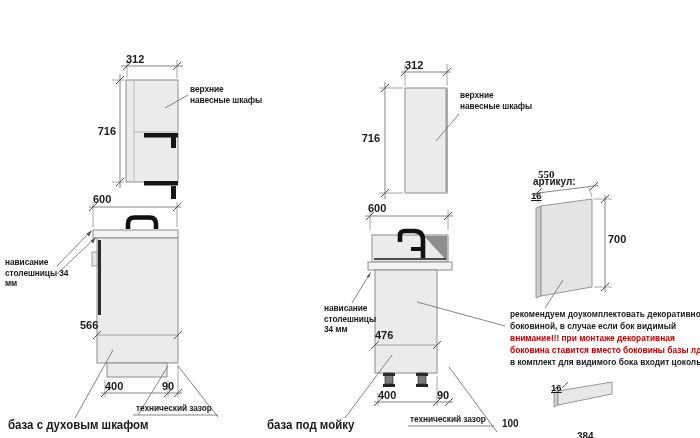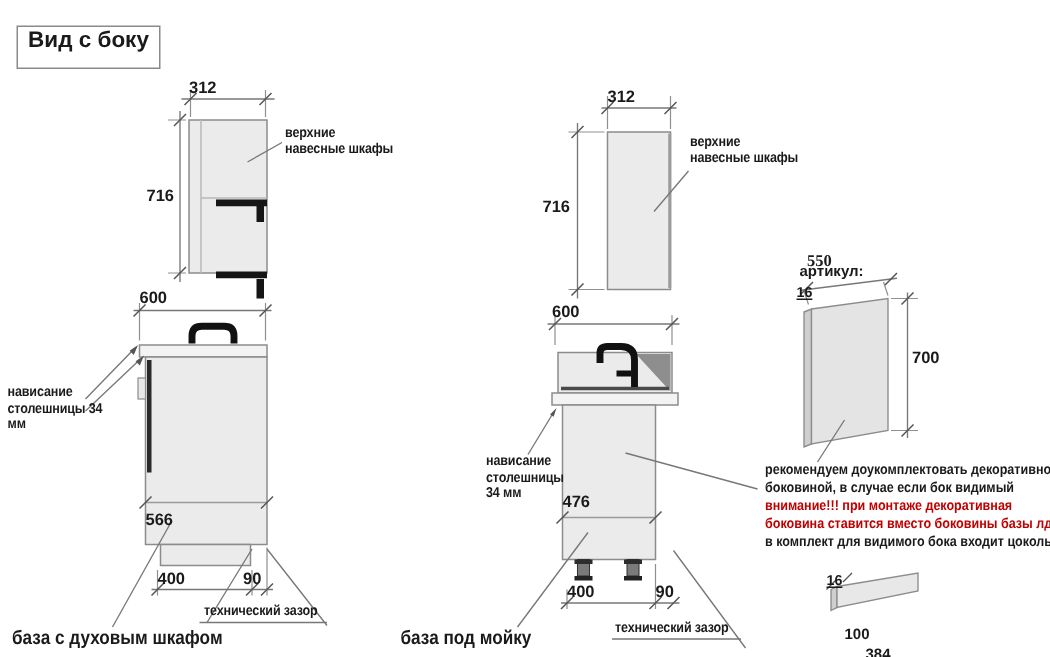--- a/index.html
+++ b/index.html
@@ -146,28 +146,27 @@
       <path d="M563,280 L545,308" stroke="#777" stroke-width="0.9" fill="none"></path>
     </g>
 
     <g>
       <polygon points="554,393 558,391 558,405 554,407" fill="#cfcfcf" stroke="#8c8c8c" stroke-width="0.9"></polygon>
       <polygon points="558,391 612,382 612,394 558,405" fill="#e8e8e8" stroke="#8c8c8c" stroke-width="0.9"></polygon>
       <path d="M551,393 L557,387 M562,388 L568,382" stroke="#555" stroke-width="0.9" fill="none"></path>
     </g>
   </svg>
 
-  <div class="abs title-box" style="left:11px;top:17px;width:94px;height:27px;">Вид с боку</div>
 
   <div class="abs dim ctr" style="left:126px;top:53px;width:52px;">312</div>
   <div class="abs dim rgt" style="left:94px;top:125px;width:22px;">716</div>
   <div class="abs lbl" style="left:190px;top:84px;width:86px;">верхние навесные шкафы</div>
 
   <div class="abs dim ctr" style="left:93px;top:193px;width:85px;">600</div>
-  <div class="abs dim ctr" style="left:97px;top:319px;width:81px;margin-top:22px;">566</div>
+  <div class="abs dim ctr" style="left:80px;top:319px;width:81px;">566</div>
   <div class="abs dim ctr" style="left:105px;top:380px;width:63px;">400</div>
   <div class="abs dim ctr" style="left:162px;top:380px;width:20px;">90</div>
   <div class="abs lbl" style="left:5px;top:257px;width:86px;">нависание столешницы 34 мм</div>
   <div class="abs lbl nowrap" style="left:136px;top:403px;">технический зазор</div>
   <div class="abs cap" style="left:8px;top:417px;">база с духовым шкафом</div>
 
   <div class="abs dim ctr" style="left:405px;top:59px;width:42px;">312</div>
   <div class="abs dim rgt" style="left:358px;top:132px;width:22px;">716</div>
   <div class="abs lbl" style="left:460px;top:90px;width:86px;">верхние навесные шкафы</div>
 
@@ -186,16 +185,16 @@
 
   <div class="abs" style="left:510px;top:308px;">
     <span class="note-line">рекомендуем доукомплектовать декоративной</span>
     <span class="note-line">боковиной, в случае если бок видимый</span>
     <span class="note-line red">внимание!!! при монтаже декоративная</span>
     <span class="note-line red">боковина ставится вместо боковины базы лдсп</span>
     <span class="note-line">в комплект для видимого бока входит цоколь:</span>
   </div>
 
   <div class="abs dim-xs" style="left:551px;top:382px;">16</div>
-  <div class="abs dim-sm" style="left:563px;top:393px;">100</div>
+  <div class="abs dim-sm" style="left:502px;top:393px;">100</div>
   <div class="abs dim-sm" style="left:577px;top:406px;">384</div>
 
 </div>
 
 </body></html>

